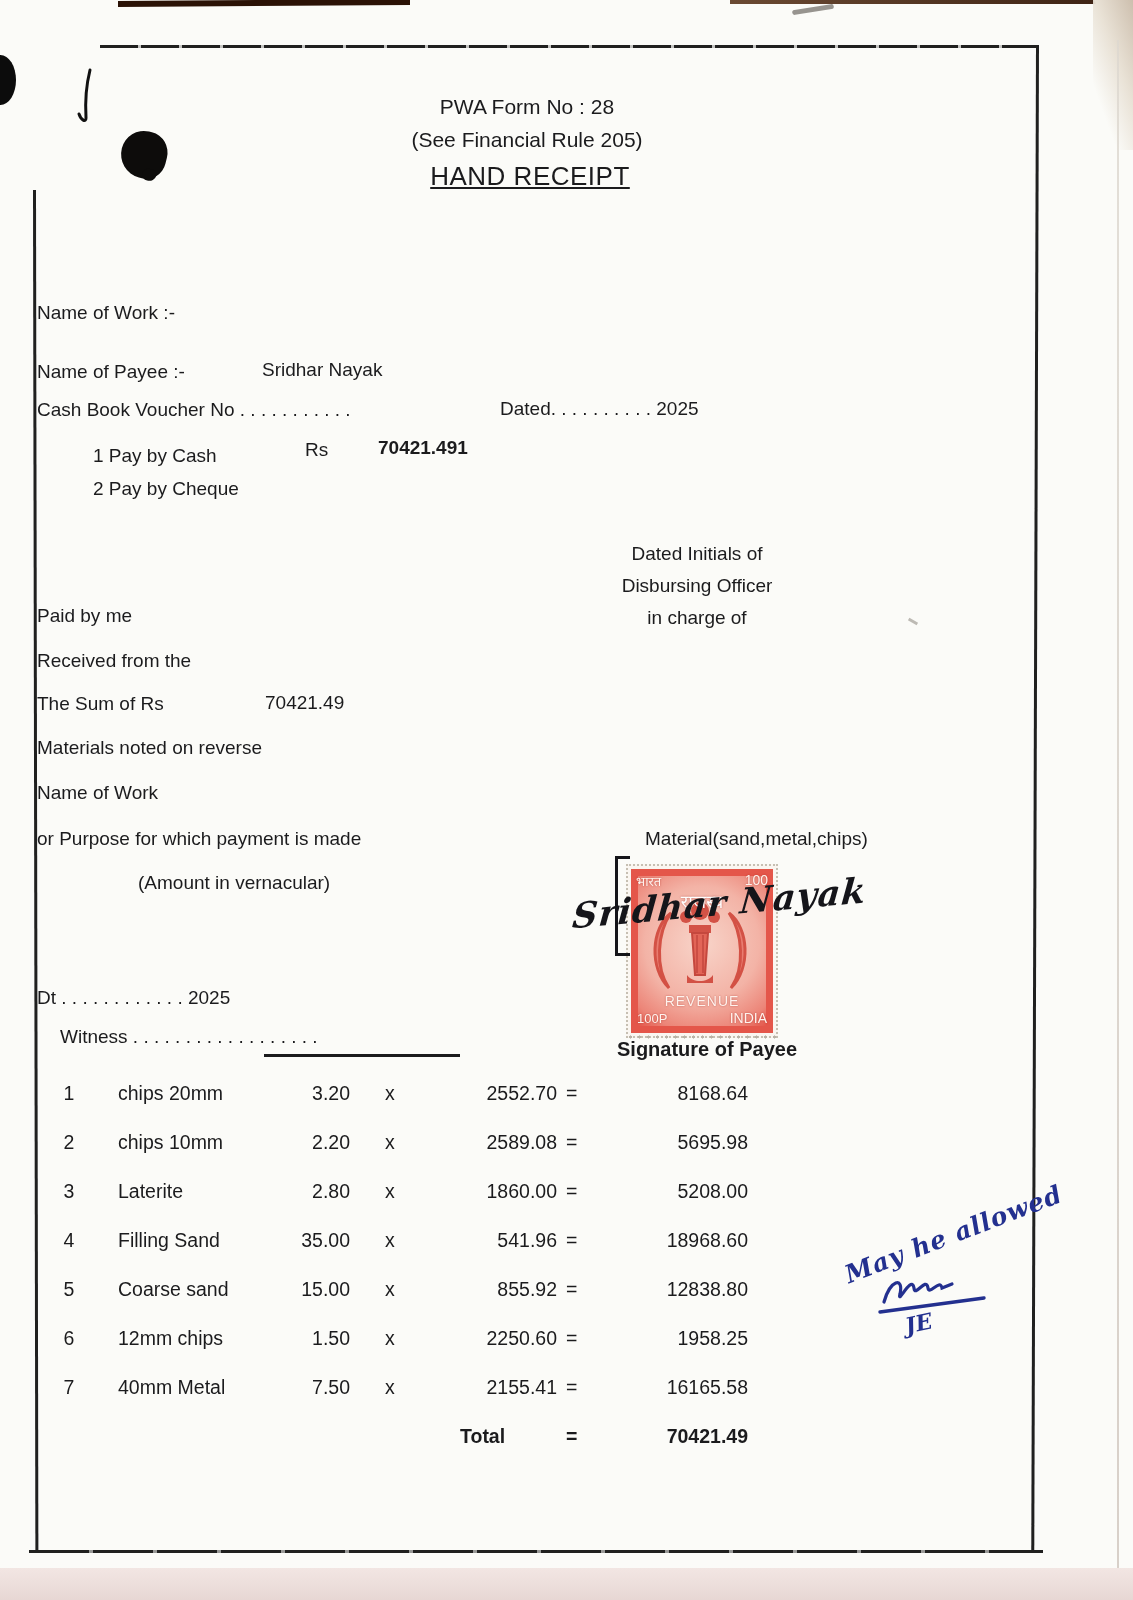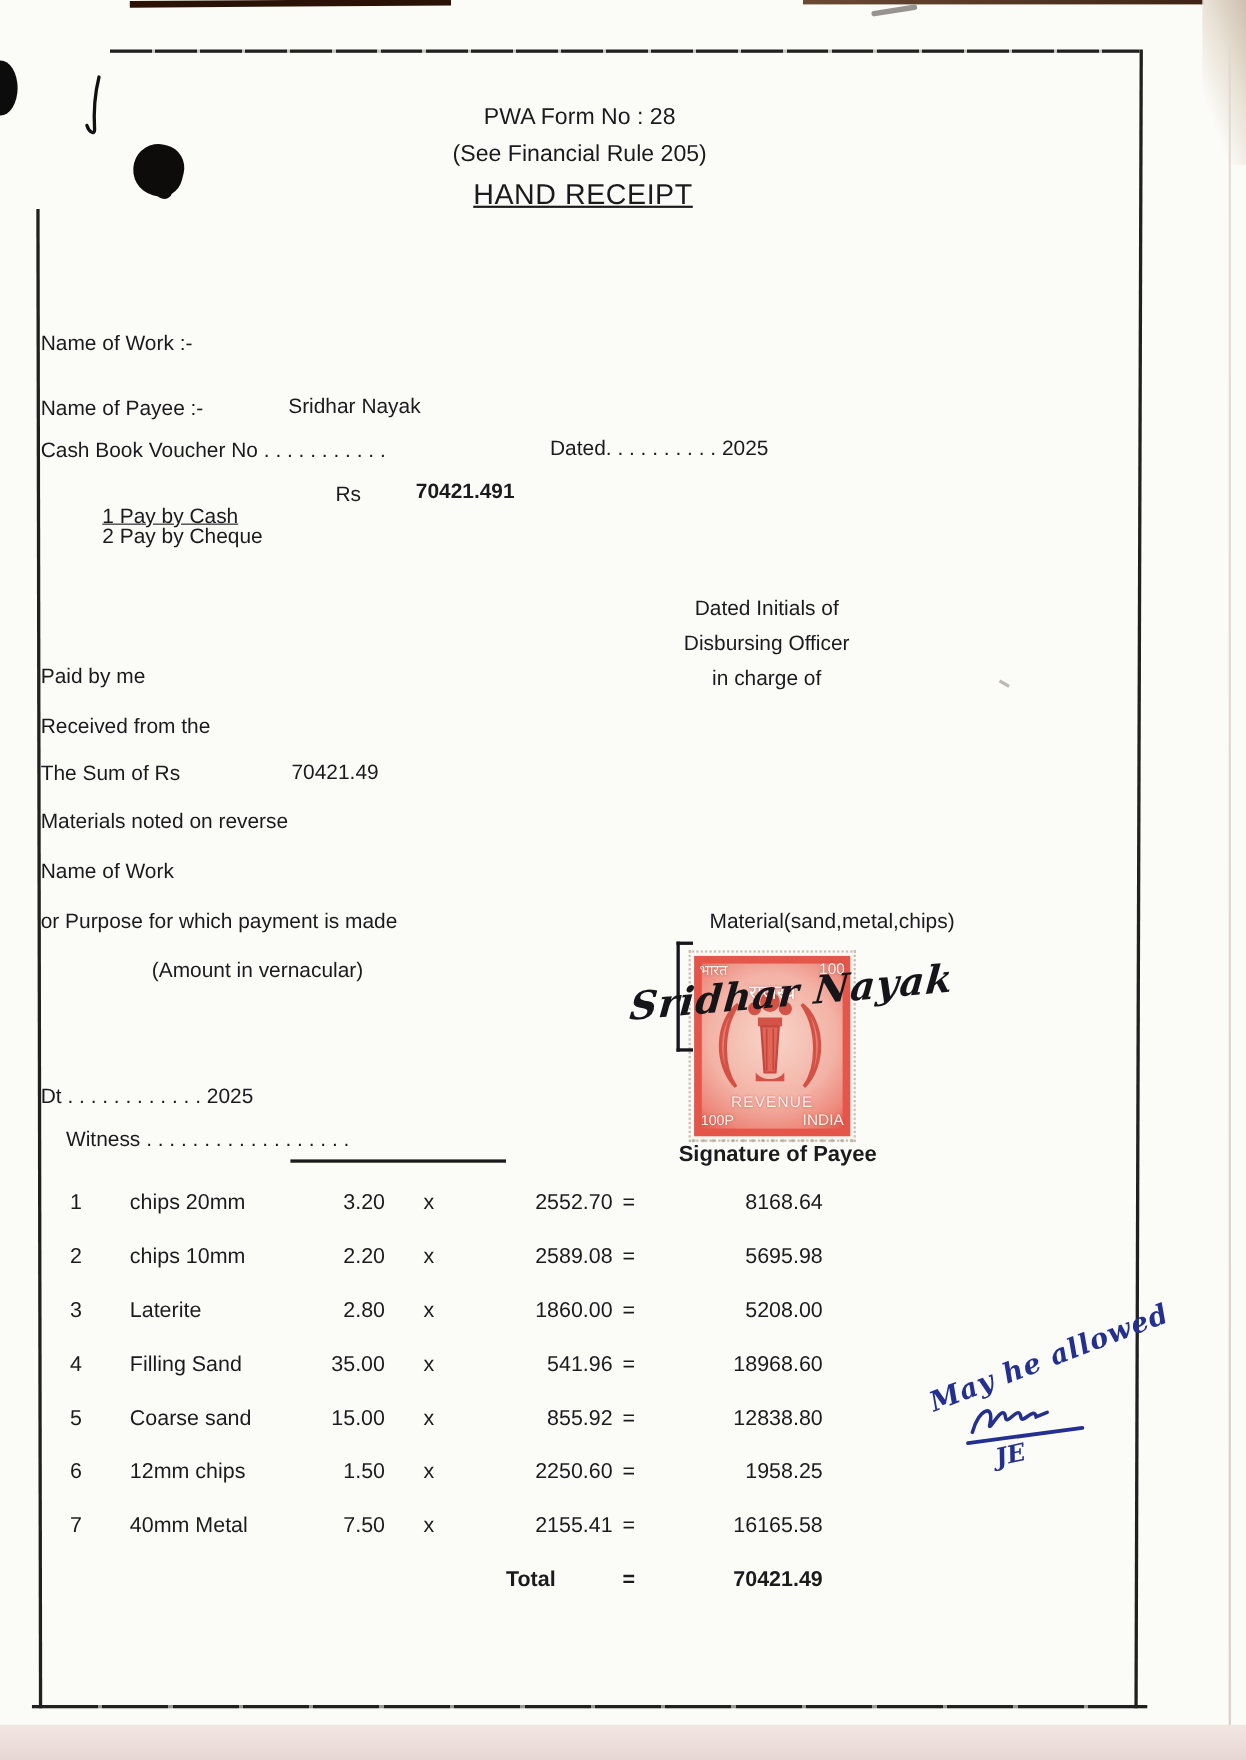--- a/index.html
+++ b/index.html
@@ -112,21 +112,21 @@
   <div class="t h2 ctr" style="left:527px;top:128px;">(See Financial Rule 205)</div>
   <div class="t title ctr" style="left:530px;top:162px;">HAND RECEIPT</div>
 
   <div class="t" style="left:37px;top:303px;">Name of Work :-</div>
 
   <div class="t" style="left:37px;top:362px;">Name of Payee :-</div>
   <div class="t" style="left:262px;top:360px;">Sridhar Nayak</div>
   <div class="t" style="left:37px;top:400px;">Cash Book Voucher No . . . . . . . . . . .</div>
   <div class="t" style="left:500px;top:399px;">Dated. . . . . . . . . . 2025</div>
 
-  <div class="t" style="left:93px;top:460px;text-decoration:underline;">1 Pay by Cash</div>
+  <div class="t" style="left:93px;top:446px;">1 Pay by Cash</div>
   <div class="t" style="left:305px;top:440px;">Rs</div>
   <div class="t bold" style="left:378px;top:438px;">70421.491</div>
   <div class="t" style="left:93px;top:479px;">2 Pay by Cheque</div>
 
   <div class="t ctr" style="left:697px;top:544px;">Dated Initials of</div>
   <div class="t ctr" style="left:697px;top:576px;">Disbursing Officer</div>
   <div class="t ctr" style="left:697px;top:608px;">in charge of</div>
 
   <div class="t" style="left:37px;top:606px;">Paid by me</div>
   <div class="t" style="left:37px;top:651px;">Received from the</div>

